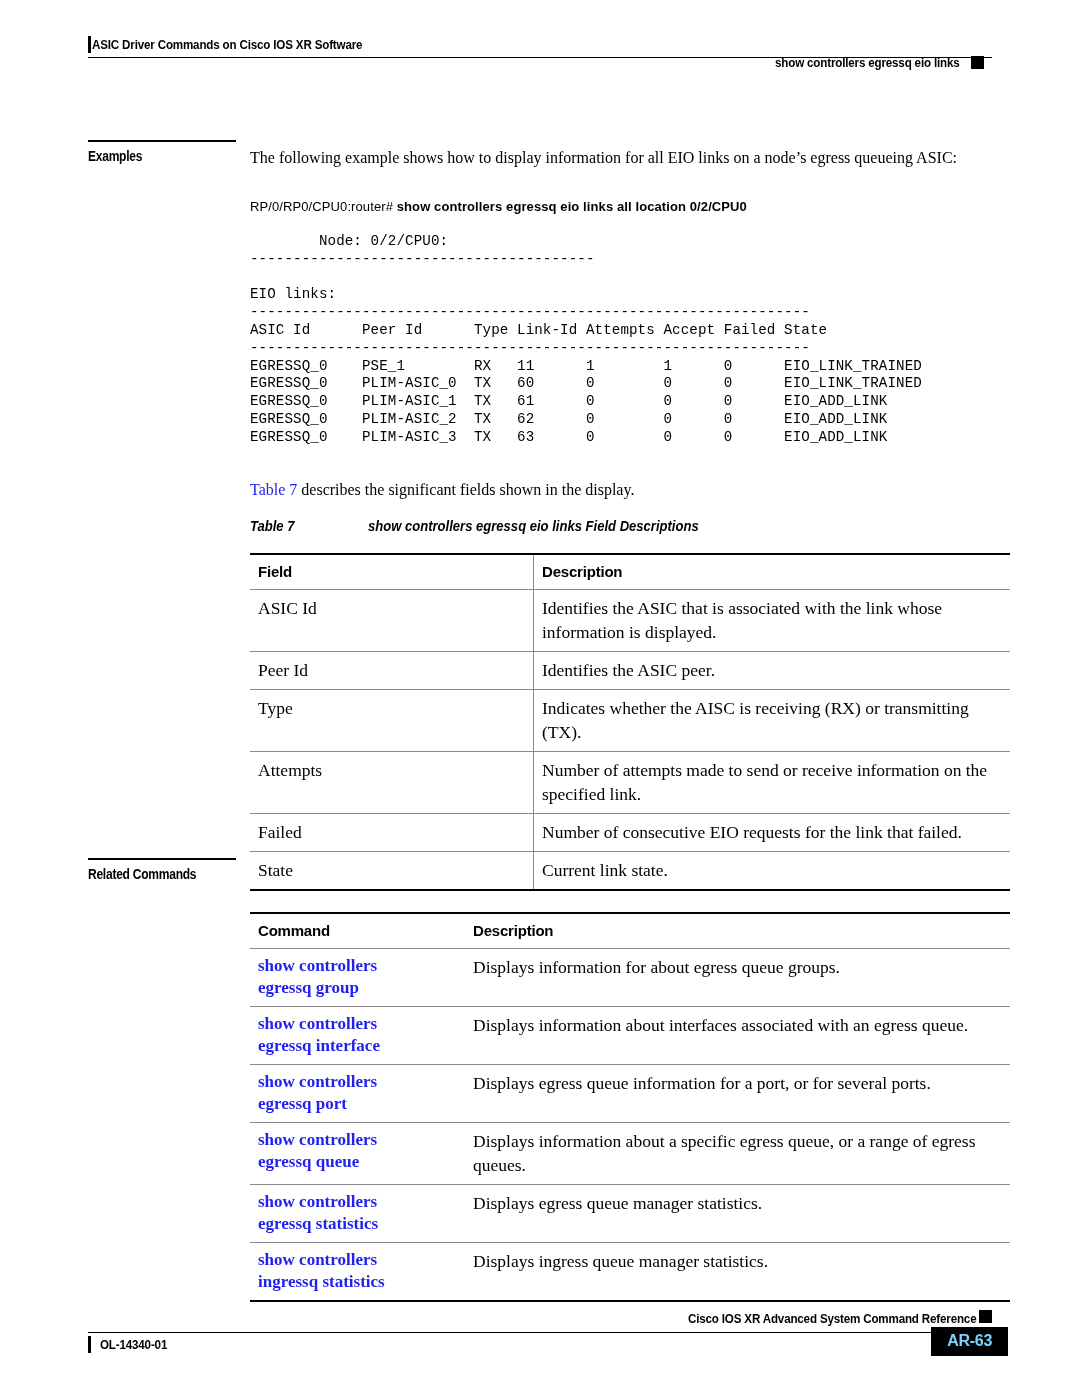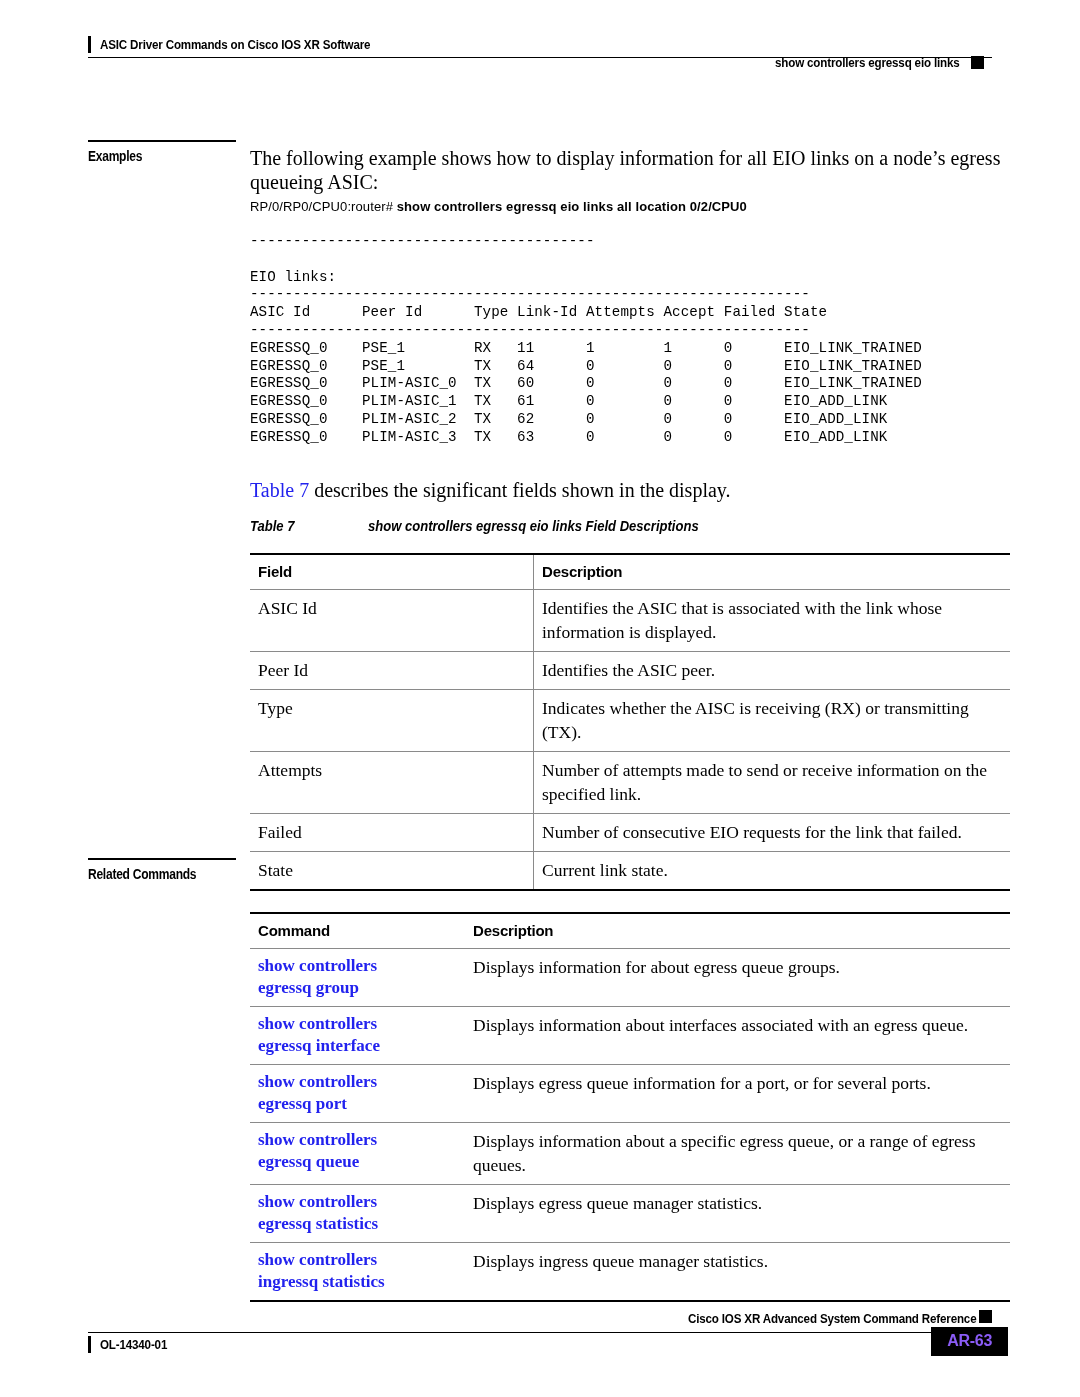--- a/index.html
+++ b/index.html
@@ -21,21 +21,21 @@
     inset: 0;
   }
 
   
   .rh-left {
     position: absolute;
     left: 88px;
     top: 36px;
     display: flex;
     align-items: center;
-    gap: 9px;
+    gap: 1px;
   }
   .rh-tick {
     width: 3px;
     height: 17px;
     background: #000;
   }
   .rh-left-text {
     font-family: "Liberation Sans", sans-serif;
     font-weight: bold;
     font-size: 13.5px;
@@ -99,21 +99,21 @@
 
   
   .body-col {
     position: absolute;
     left: 250px;
     width: 760px;
   }
 
   .para {
     font-family: "Liberation Serif", serif;
-    font-size: 20px;
+    font-size: 16px;
     line-height: 24px;
   }
   .xref {
     color: #2222ee;
   }
 
   
   .code {
     font-family: "Liberation Mono", monospace;
     font-size: 14.2px;
@@ -246,21 +246,21 @@
     letter-spacing: -0.2px;
     transform: scaleX(0.86);
     transform-origin: left center;
     white-space: nowrap;
   }
   .ft-pagebox {
     position: absolute;
     right: 72px;
     top: 1327px;
     background: #000;
-    color: #8b5cf6;
+    color: #7dd3fc;
     font-family: "Liberation Sans", sans-serif;
     font-weight: bold;
     font-size: 16px;
     letter-spacing: -0.3px;
     padding: 4px 16px 5px 16px;
     line-height: 20px;
   }
 </style>
 </head>
 <body>
@@ -284,28 +284,28 @@
 
   <div class="body-col" style="top:146px;">
     <div class="para">The following example shows how to display information for all EIO links on a node’s egress queueing ASIC:</div>
   </div>
 
   <div class="body-col" style="top:199px;">
     <div class="cmdline"><span>RP/0/RP0/CPU0:router# </span><b>show controllers egressq eio links all location 0/2/CPU0</b></div>
   </div>
 
   <div class="body-col" style="top:233px;">
+    <div class="code">        Node: 0/2/CPU0:</div>
     <div class="code">----------------------------------------</div>
     <div class="code">&nbsp;</div>
     <div class="code">EIO links:</div>
     <div class="code">-----------------------------------------------------------------</div>
     <div class="code">ASIC Id      Peer Id      Type Link-Id Attempts Accept Failed State</div>
     <div class="code">-----------------------------------------------------------------</div>
     <div class="code">EGRESSQ_0    PSE_1        RX   11      1        1      0      EIO_LINK_TRAINED</div>
-    <div class="code">EGRESSQ_0    PSE_1        TX   64      0        0      0      EIO_LINK_TRAINED</div>
     <div class="code">EGRESSQ_0    PLIM-ASIC_0  TX   60      0        0      0      EIO_LINK_TRAINED</div>
     <div class="code">EGRESSQ_0    PLIM-ASIC_1  TX   61      0        0      0      EIO_ADD_LINK</div>
     <div class="code">EGRESSQ_0    PLIM-ASIC_2  TX   62      0        0      0      EIO_ADD_LINK</div>
     <div class="code">EGRESSQ_0    PLIM-ASIC_3  TX   63      0        0      0      EIO_ADD_LINK</div>
   </div>
 
   <div class="body-col" style="top:478px;">
     <div class="para"><a class="xref" href="#" style="text-decoration:none;">Table 7</a><span> describes the significant fields shown in the display.</span></div>
   </div>
 

